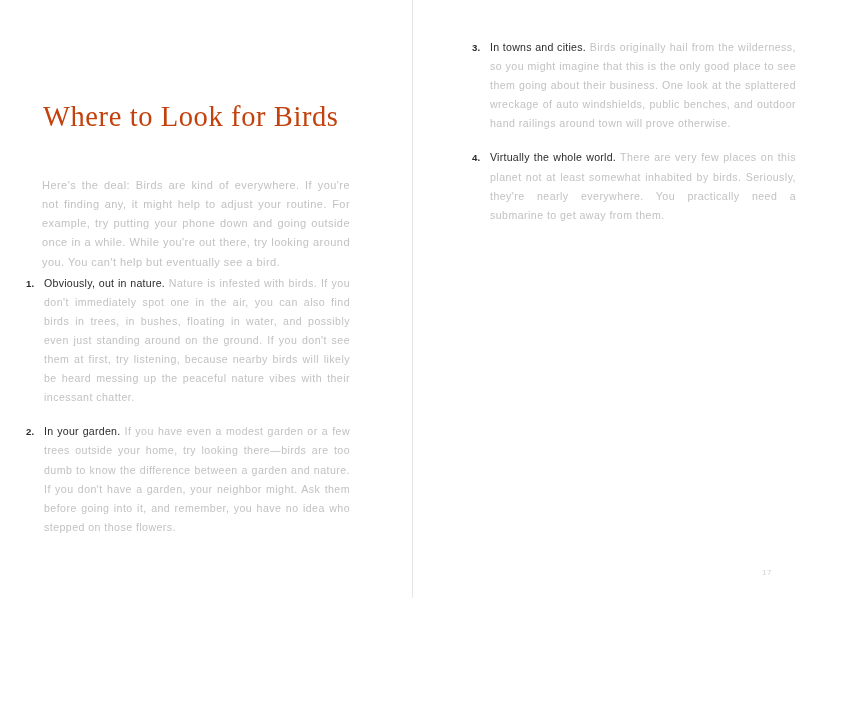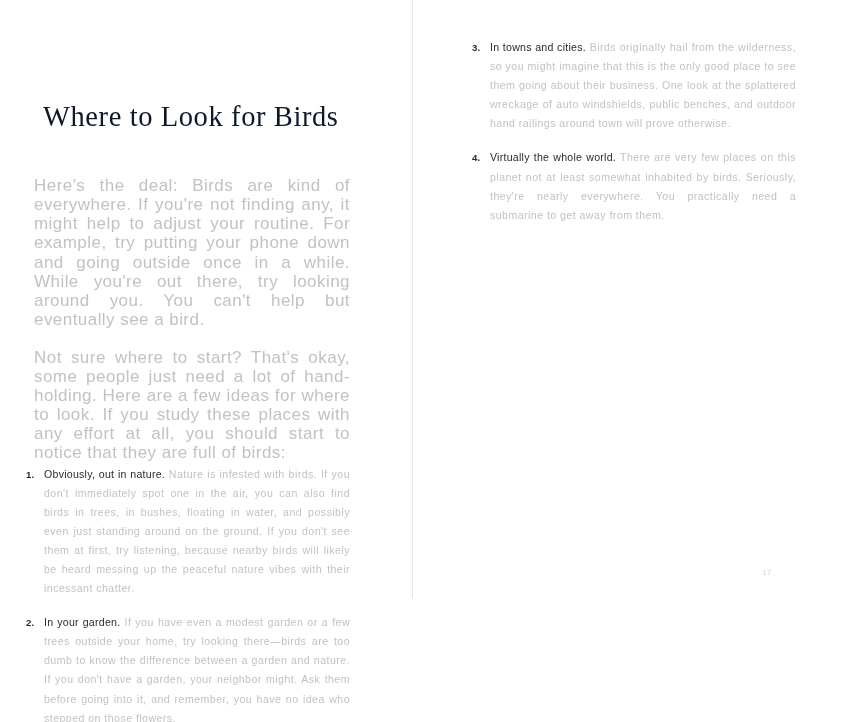--- a/index.html
+++ b/index.html
@@ -47,36 +47,36 @@
     left: 60px;
     top: 0;
     width: 324px;
   }
 
   
   .chapter-title {
     font-family: "Liberation Serif", "DejaVu Serif", serif;
     font-size: 28.5px;
     font-weight: 400;
-    color: #0f172a;
+    color: #c2410c;
     letter-spacing: 0.6px;
     margin: 0;
     padding-top: 100px;
     padding-left: 17px;
     line-height: 1.2;
     white-space: nowrap;
   }
 
   
   .body-block {
     margin-top: 42px;
   }
   p.body-text {
-    margin: 0 0 19px 8px;
-    font-size: 17px;
+    margin: 0 0 19px 16px;
+    font-size: 11px;
     line-height: 19.1px;
     color: #c2c2c2;
     letter-spacing: 0.45px;
     text-align: justify;
     font-weight: 400;
   }
   p.body-text:last-child { margin-bottom: 0; }
 
   
   ol.idea-list {
@@ -133,21 +133,20 @@
 
   <div class="gutter-rule"></div>
 
   <div class="page page-left">
     <div class="col-left">
 
       <h1 class="chapter-title">Where to Look for Birds</h1>
 
       <div class="body-block">
         <p class="body-text">Here's the deal: Birds are kind of everywhere. If you're not finding any, it might help to adjust your routine. For example, try putting your phone down and going outside once in a while. While you're out there, try looking around you. You can't help but eventually see a bird.</p>
-        <p class="body-text">Not sure where to start? That's okay, some people just need a lot of hand-holding. Here are a few ideas for where to look. If you study these places with any effort at all, you should start to notice that they are full of birds:</p>
       </div>
 
       <div class="list-block">
         <ol class="idea-list">
           <li>
             <span class="item-number">1.</span><span class="item-lead">Obviously, out in nature.</span><span> Nature is infested with birds. If you don't immediately spot one in the air, you can also find birds in trees, in bushes, floating in water, and possibly even just standing around on the ground. If you don't see them at first, try listening, because nearby birds will likely be heard messing up the peaceful nature vibes with their incessant chatter.</span>
           </li>
           <li>
             <span class="item-number">2.</span><span class="item-lead">In your garden.</span><span> If you have even a modest garden or a few trees outside your home, try looking there—birds are too dumb to know the difference between a garden and nature. If you don't have a garden, your neighbor might. Ask them before going into it, and remember, you have no idea who stepped on those flowers.</span>
           </li>

